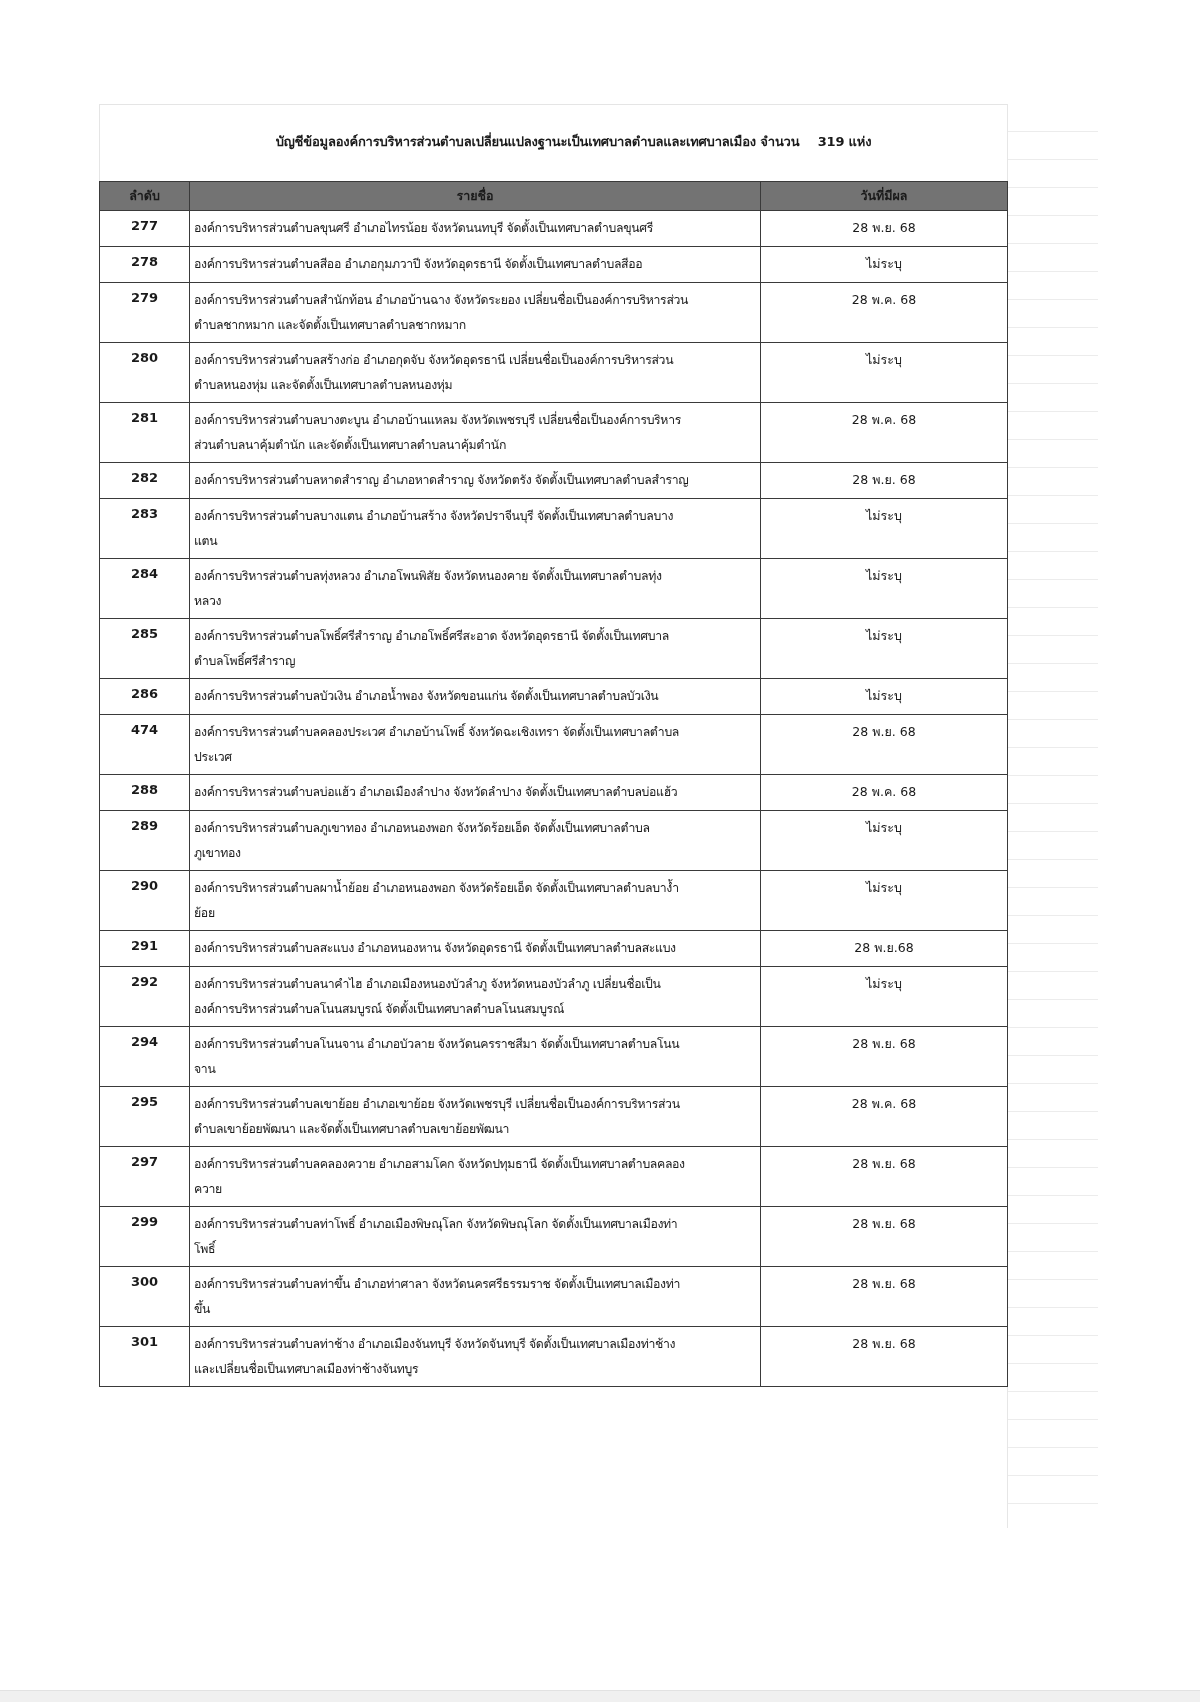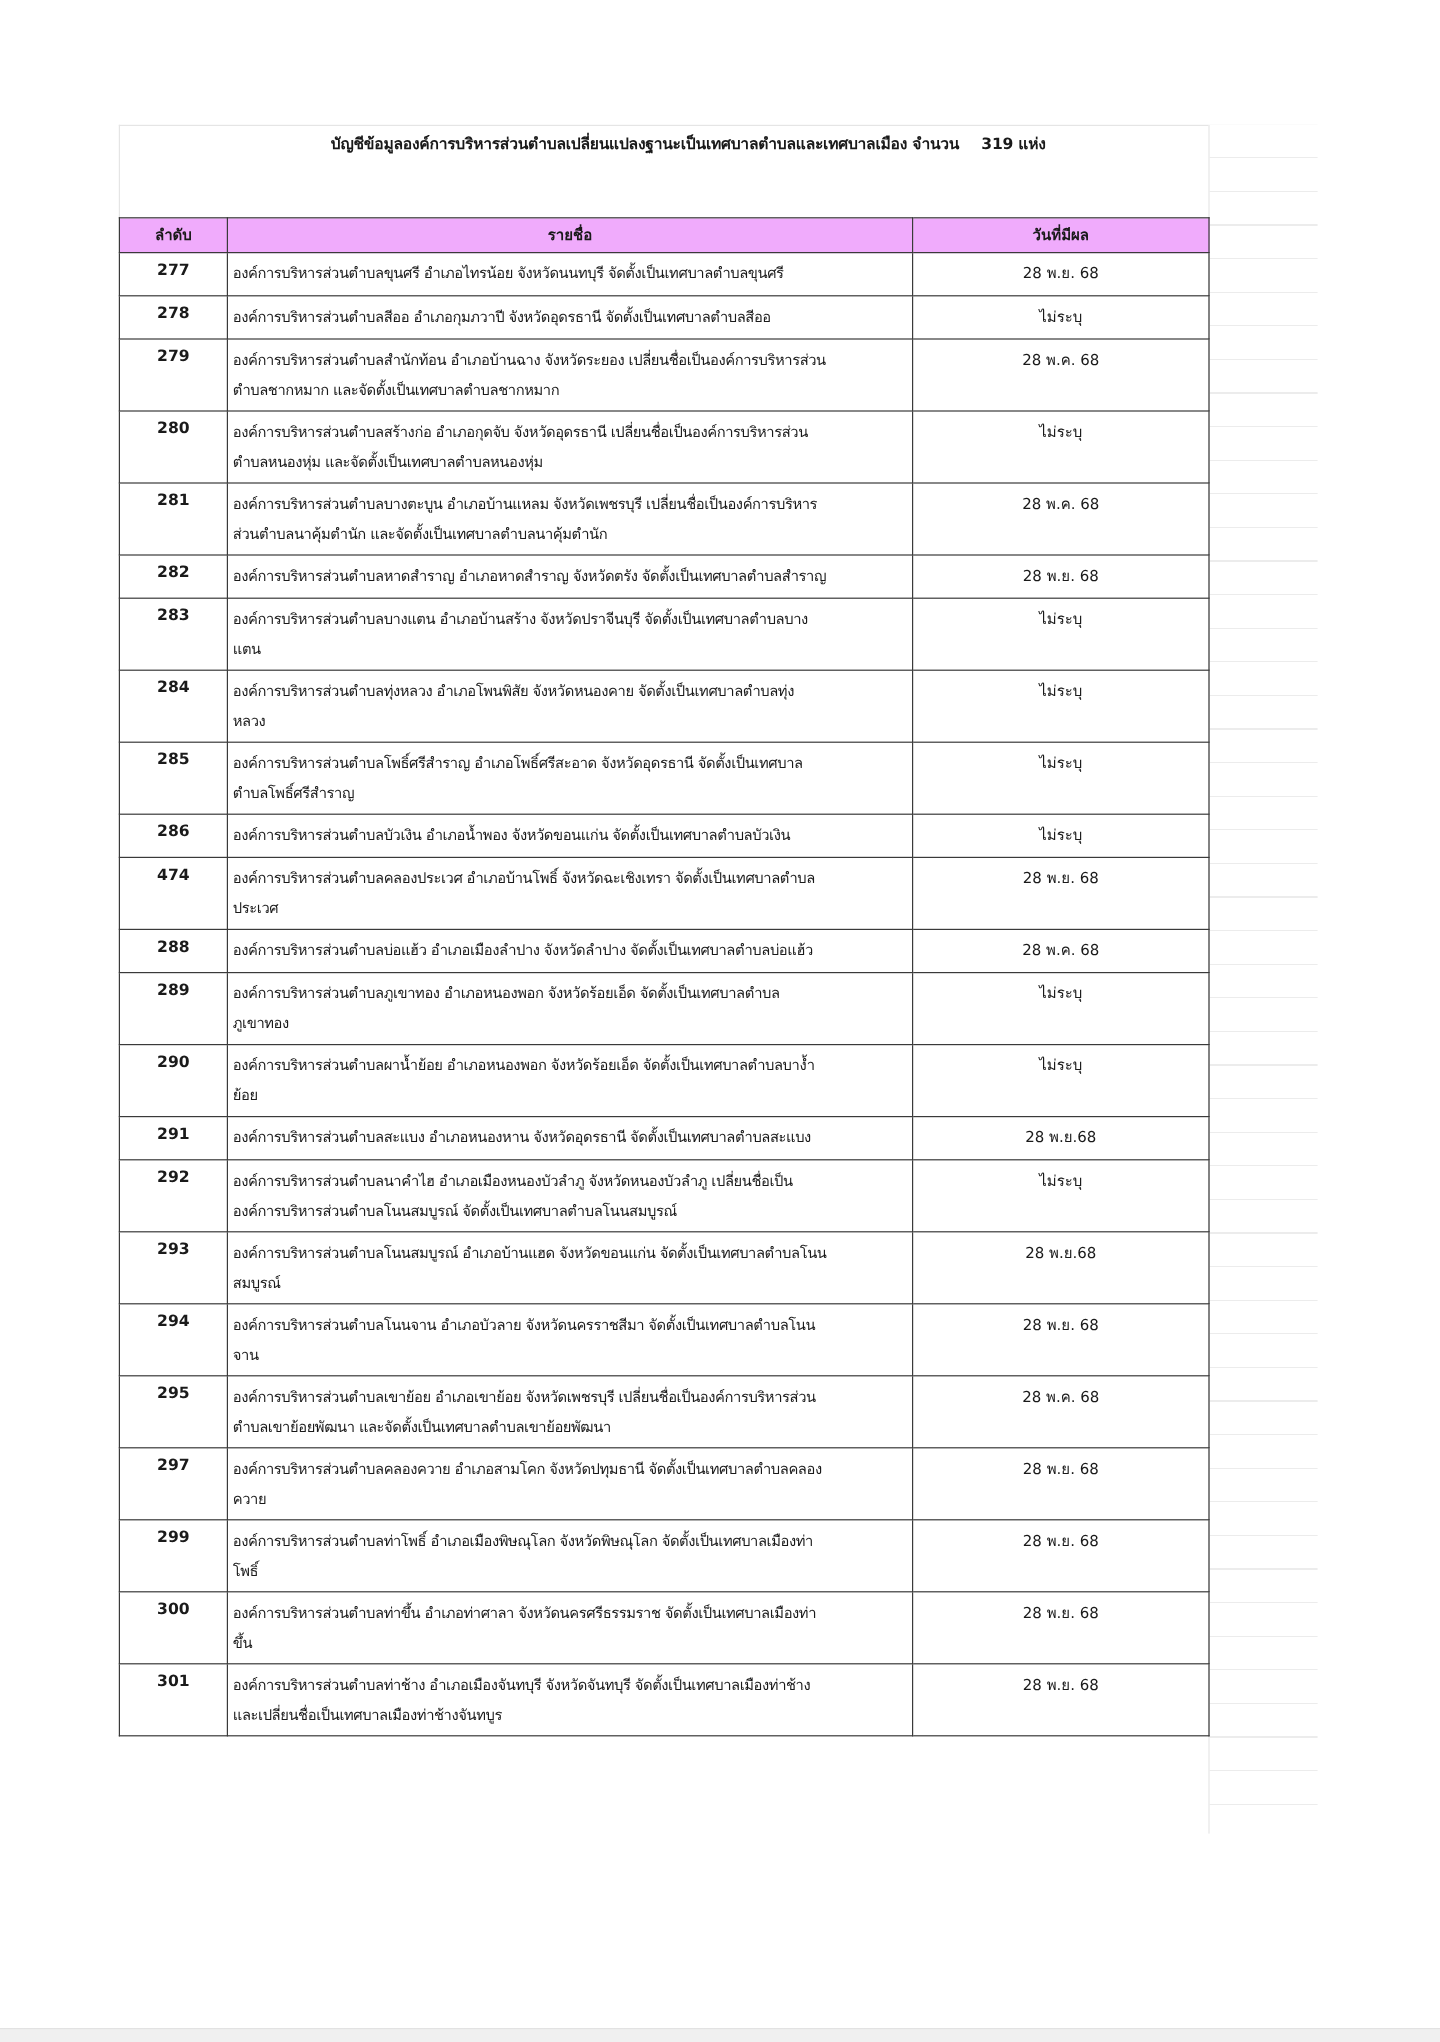--- a/index.html
+++ b/index.html
@@ -20,33 +20,33 @@
     position: absolute; left: 1007px; top: 104px; width: 90px; height: 1424px;
     background:
       repeating-linear-gradient(to bottom, transparent 0, transparent 27px, #ececec 27px, #ececec 28px);
     border-left: 1px solid #e6e6e6;
   }
   .title-box {
     height: 76px; border-top: 1px solid #e5e5e5; border-left: 1px solid #e5e5e5;
     display: flex; align-items: flex-start; justify-content: center;
   }
   .title {
-    margin-top: 4px; font-size: 13px; font-weight: bold; letter-spacing: -0.2px;
+    margin-top: 26px; font-size: 13px; font-weight: bold; letter-spacing: -0.2px;
     padding-left: 40px;
   }
   .title .count { margin-left: 14px; }
   table {
     border-collapse: collapse; width: 908px; table-layout: fixed;
     font-size: 12.5px;
   }
   col.c-no { width: 90px; }
   col.c-name { width: 571px; }
   col.c-date { width: 247px; }
   th {
-    background: #f0abfc; font-weight: bold; height: 28px; font-size: 12.5px;
+    background: #737373; font-weight: bold; height: 28px; font-size: 12.5px;
     border: 1.5px solid #3a3a3a; padding: 0; text-align: center;
   }
   td {
     border: 1.5px solid #3a3a3a; vertical-align: top; padding: 0;
   }
   td.no {
     text-align: center; font-weight: bold; font-size: 13px;
     padding-top: 7px;
   }
   td.name {
@@ -204,28 +204,20 @@
         </tr>
         <tr class="row-2">
           <td class="no">292</td>
           <td class="name">
             <span class="line">องค์การบริหารส่วนตำบลนาคำไฮ อำเภอเมืองหนองบัวลำภู จังหวัดหนองบัวลำภู เปลี่ยนชื่อเป็น</span>
             <span class="line">องค์การบริหารส่วนตำบลโนนสมบูรณ์ จัดตั้งเป็นเทศบาลตำบลโนนสมบูรณ์</span>
           </td>
           <td class="date">ไม่ระบุ</td>
         </tr>
         <tr class="row-2">
-          <td class="no">293</td>
-          <td class="name">
-            <span class="line">องค์การบริหารส่วนตำบลโนนสมบูรณ์ อำเภอบ้านแฮด จังหวัดขอนแก่น จัดตั้งเป็นเทศบาลตำบลโนน</span>
-            <span class="line">สมบูรณ์</span>
-          </td>
-          <td class="date">28 พ.ย.68</td>
-        </tr>
-        <tr class="row-2">
           <td class="no">294</td>
           <td class="name">
             <span class="line">องค์การบริหารส่วนตำบลโนนจาน อำเภอบัวลาย จังหวัดนครราชสีมา จัดตั้งเป็นเทศบาลตำบลโนน</span>
             <span class="line">จาน</span>
           </td>
           <td class="date">28 พ.ย. 68</td>
         </tr>
         <tr class="row-2">
           <td class="no">295</td>
           <td class="name">

